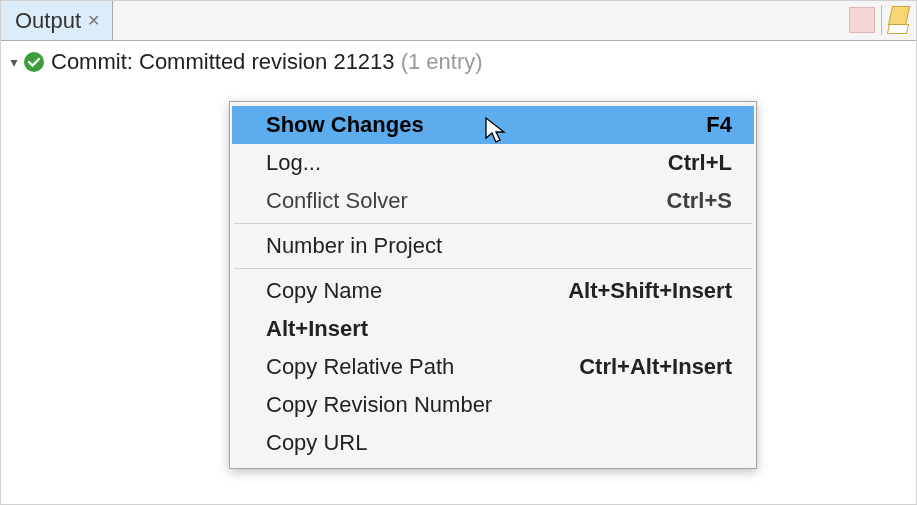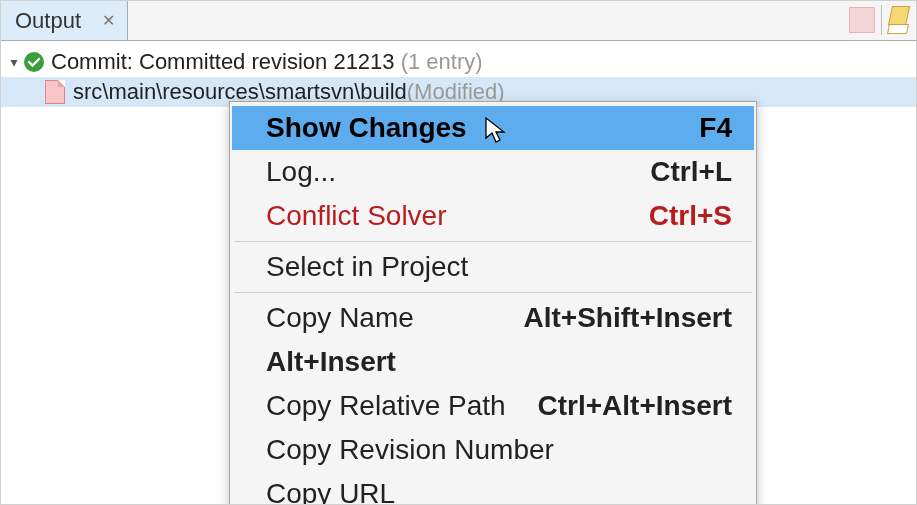--- a/index.html
+++ b/index.html
@@ -20,21 +20,21 @@
       display: flex;
       align-items: stretch;
       position: relative;
     }
     .tab {
       background: #ddecf9;
       border-right: 1px solid #aaa;
       padding: 4px 10px 4px 14px;
       display: flex;
       align-items: center;
-      gap: 19px;
+      gap: 4px;
       font-size: 22px;
       color: #333;
     }
     .tab-close {
       color: #777;
       font-size: 16px;
       padding: 0 2px;
     }
     .toolbar-icons {
       position: absolute;
@@ -126,30 +126,30 @@
       background: #f5f5f5;
       border: 1px solid #a5a5a5;
       box-shadow: 0 3px 10px rgba(0,0,0,0.25);
       padding: 4px 2px 6px 2px;
     }
     .menu-item {
       display: flex;
       justify-content: space-between;
       align-items: center;
       padding: 6px 22px 6px 34px;
-      font-size: 28px;
+      font-size: 22px;
       color: #222;
     }
     .menu-item.highlight {
       background: #5cacee;
       font-weight: 700;
       color: #000;
     }
     .menu-item.disabled {
-      color: #b91c1c;
+      color: #404040;
     }
     .menu-sep {
       height: 1px;
       background: #cfcfcf;
       margin: 3px 2px;
     }
     .shortcut {
       font-weight: 700;
     }
     .cursor {
@@ -178,44 +178,38 @@
   <div class="tree-row">
     <span class="expander">▾</span>
     <svg class="check-icon" viewBox="0 0 22 22">
       <circle cx="11" cy="11" r="10" fill="#3b9e3b"></circle>
       <path d="M6 11 L9.5 14.5 L16 8" stroke="#fff" stroke-width="2.4" fill="none" stroke-linecap="round"></path>
     </svg>
     <span>
       <span>Commit: </span><span>Committed revision 21213</span><span class="dim"> (1 entry)</span>
     </span>
   </div>
-  <div class="tree-row selected">
-    <span class="expander"></span>
-    <div class="file-icon"></div>
-    <span>src\main\resources\smartsvn\build </span>
-    <span class="dim">(Modified)</span>
-  </div>
 </div>
 
 <div class="context-menu" id="ctx-menu">
     <div class="menu-item highlight">
       <span>Show Changes</span>
       <span class="shortcut">F4</span>
     </div>
     <div class="menu-item">
       <span>Log...</span>
       <span class="shortcut">Ctrl+L</span>
     </div>
     <div class="menu-item disabled">
       <span>Conflict Solver</span>
       <span class="shortcut">Ctrl+S</span>
     </div>
     <div class="menu-sep"></div>
     <div class="menu-item">
-      <span>Select in Project</span>
+      <span>Number in Project</span>
       <span class="shortcut"></span>
     </div>
     <div class="menu-sep"></div>
     <div class="menu-item">
       <span>Copy Name</span>
       <span class="shortcut">Alt+Shift+Insert</span>
     </div>
     <div class="menu-item">
       <span class="shortcut">Alt+Insert</span>
     </div>

